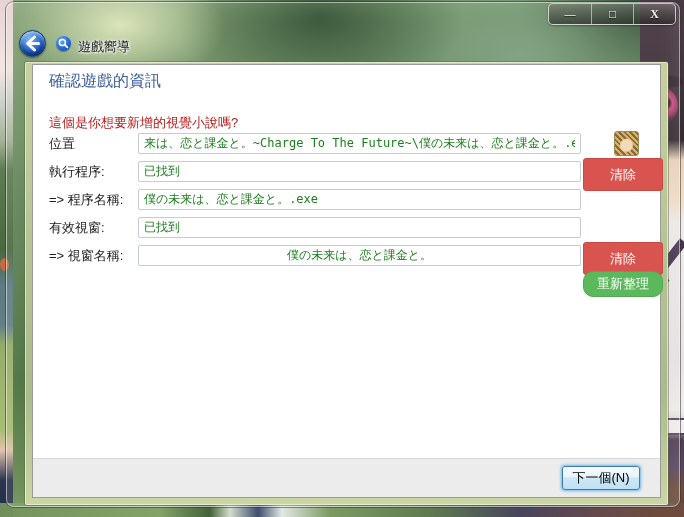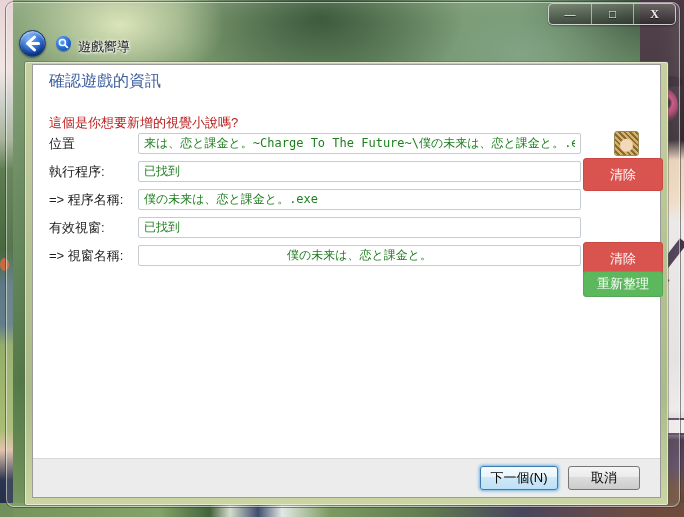--- a/index.html
+++ b/index.html
@@ -86,21 +86,21 @@
   .field{
     position:absolute;left:105px;width:443px;height:21px;box-sizing:border-box;
     border:1px solid #c3cbd3;border-radius:2px;background:#fff;padding:0 5px;
     font-family:"DejaVu Sans Mono",monospace;font-size:12px;color:#1e7e1e;
   }
   .btn-clear{
     position:absolute;left:550px;width:80px;height:33px;border:1px solid #cc4844;border-radius:3px;
     background:#d9534f;color:#fff;font-size:13px;cursor:pointer;font-family:inherit;
   }
   .btn-refresh{
-    position:absolute;left:550px;width:80px;height:26px;border:1px solid #54a754;border-radius:3px;
+    position:absolute;left:550px;width:80px;height:26px;border:1px solid #54a754;border-radius:10px;
     background:#5cb85c;color:#fff;font-size:13px;cursor:pointer;font-family:inherit;
   }
   .game-icon{
     position:absolute;left:581px;top:66px;width:23px;height:23px;border-radius:3px;
     border:1px solid #9a8a5a;
     background:
       radial-gradient(circle at 50% 58%, #f3d9b8 0 33%, rgba(243,217,184,0) 40%),
       radial-gradient(circle at 46% 52%, #5a4630 0 6%, rgba(90,70,48,0) 9%),
       repeating-linear-gradient(45deg,#d6b168 0 2px,#8a6a34 2px 4px);
   }
@@ -186,19 +186,18 @@
       <input class="field" style="top: 152px;" value="已找到">
 
       <div class="row-label" style="top:180px;">=&gt; 視窗名稱:</div>
       <input class="field" style="top: 180px; text-align: center;" value="僕の未来は、恋と課金と。">
       <button class="btn-clear" style="top:177px;">清除</button>
 
       <button class="btn-refresh" style="top:206px;">重新整理</button>
 
       <div class="footer">
         <button class="btn-next">下一個(N)</button>
-        <button class="btn-cancel">取消</button>
       </div>
 
     </div>
   </div>
 
 </div>
 
 </body></html>

